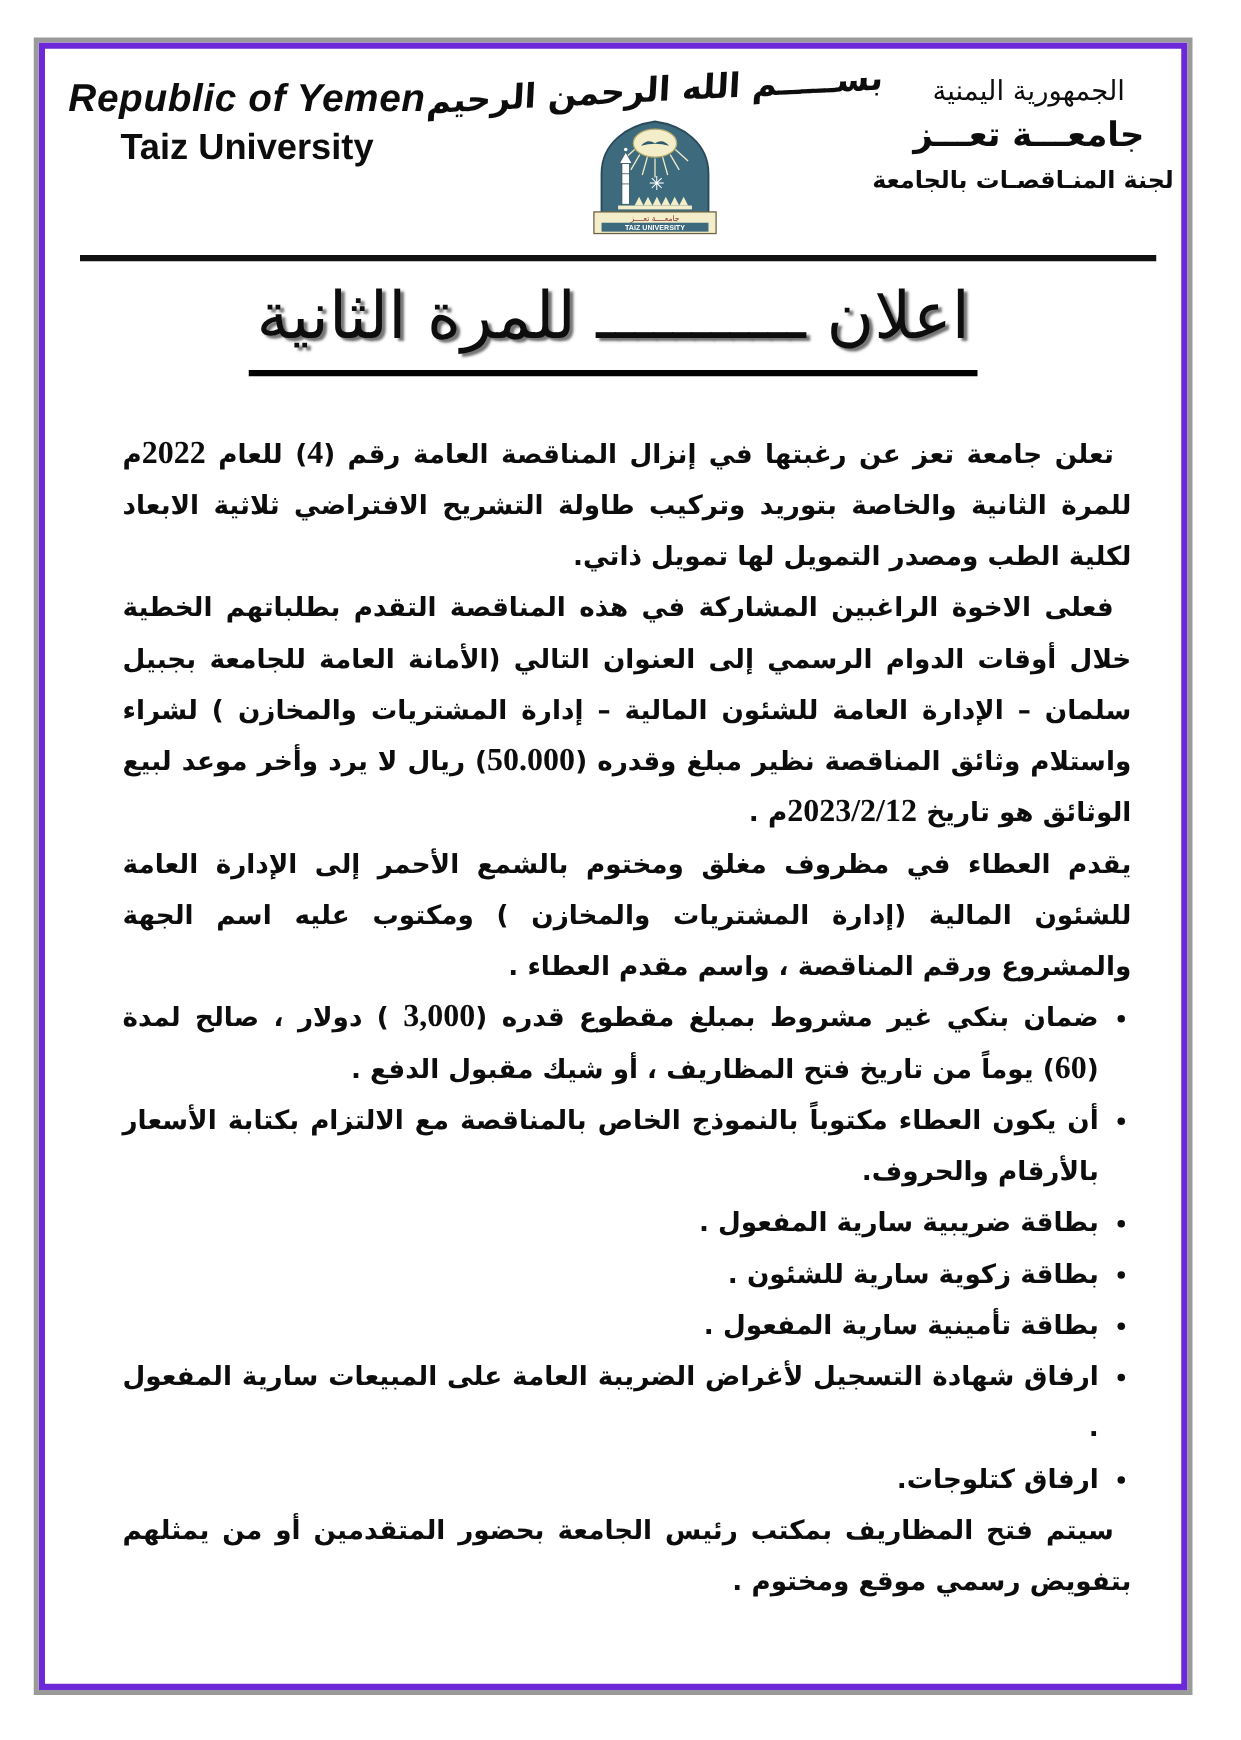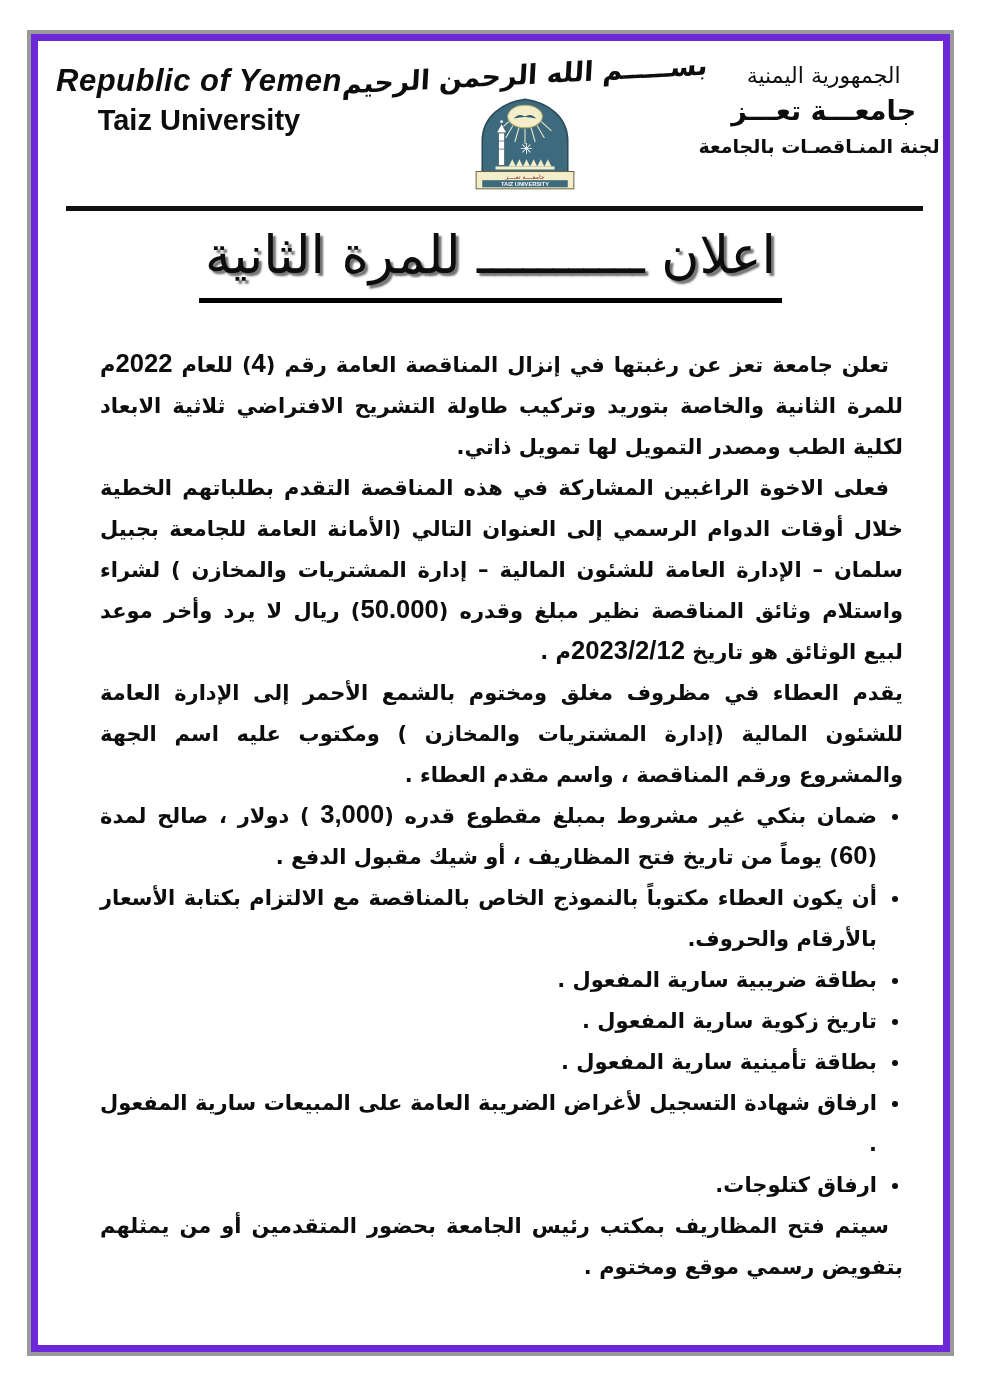--- a/index.html
+++ b/index.html
@@ -2,21 +2,21 @@
 <html lang="ar"><head>
 <meta charset="utf-8">
 <style>
   html,body{margin:0;padding:0;background:#ffffff;}
   body{
     width:993px;height:1392px;position:relative;overflow:hidden;
     font-family:"DejaVu Sans",sans-serif;color:#0d0d0d;
   }
   .frame{
     position:absolute;left:31px;top:34px;width:919px;height:1318px;
-    box-sizing:border-box;border:7px solid #6d28d9;outline:4px solid #9a9a9a;
+    box-sizing:border-box;border:5px solid #6d28d9;outline:4px solid #9a9a9a;
     background:#ffffff;
   }
   
   .header{display:flex;align-items:flex-start;padding:16px 6px 0 18px;}
   .h-left{width:320px;text-align:center;padding-top:6px;}
   .h-left .en1{
     font-family:"Liberation Sans",sans-serif;font-weight:bold;font-style:italic;
     font-size:31px;letter-spacing:.5px;white-space:nowrap;
   }
   .h-left .en2{
@@ -46,21 +46,21 @@
   .main{
     direction:rtl;margin:42px 40px 0 62px;
     font-size:21px;font-weight:bold;line-height:41px;text-align:justify;
   }
   .main p{margin:0;}
   .indent-sm{text-indent:14px;}
   .indent-lg{text-indent:52px;}
   ul.conds{margin:0;padding:0 24px 0 0;list-style:disc outside;}
   ul.conds li{margin:0;padding-right:2px;text-align:justify;}
   
-  .num{font-family:Liberation Sans, sans-serif;font-size:1.22em;line-height:1;}
+  .num{font-family:Liberation Serif, serif;font-size:1.22em;line-height:1;}
 </style>
 </head>
 <body>
 
 <div class="frame">
 
   <div class="header">
     <div class="h-left">
       <div class="en1">Republic of Yemen</div>
       <div class="en2">Taiz University</div>
@@ -131,21 +131,21 @@
 
   <div class="main">
     <p class="wrapnums indent-sm">تعلن جامعة  تعز عن  رغبتها في إنزال المناقصة العامة رقم (<span class="num">4</span>)  للعام <span class="num">2022</span>م  للمرة الثانية والخاصة بتوريد وتركيب طاولة التشريح الافتراضي ثلاثية الابعاد لكلية الطب ومصدر التمويل لها تمويل ذاتي.</p>
     <p class="wrapnums indent-sm">فعلى الاخوة الراغبين المشاركة في هذه المناقصة التقدم بطلباتهم الخطية خلال أوقات الدوام الرسمي إلى العنوان التالي (الأمانة العامة للجامعة بجبيل سلمان – الإدارة العامة للشئون المالية – إدارة المشتريات والمخازن ) لشراء واستلام وثائق المناقصة نظير مبلغ وقدره (<span class="num">50.000</span>) ريال لا يرد وأخر موعد لبيع الوثائق هو تاريخ <span class="num">2023/2/12</span>م .</p>
     <p class="wrapnums">يقدم العطاء في مظروف مغلق ومختوم بالشمع الأحمر إلى الإدارة العامة للشئون المالية (إدارة المشتريات والمخازن ) ومكتوب عليه اسم الجهة والمشروع ورقم المناقصة ، واسم مقدم العطاء .</p>
 
     <ul class="conds">
       <li class="wrapnums">ضمان بنكي غير مشروط بمبلغ مقطوع قدره (<span class="num">3,000</span> ) دولار ، صالح لمدة (<span class="num">60</span>) يوماً من تاريخ فتح المظاريف ، أو شيك مقبول الدفع .</li>
       <li class="wrapnums">أن يكون العطاء مكتوباً بالنموذج الخاص بالمناقصة مع الالتزام بكتابة الأسعار بالأرقام والحروف.</li>
       <li class="wrapnums">بطاقة ضريبية سارية المفعول .</li>
-      <li class="wrapnums">تاريخ زكوية سارية المفعول .</li>
+      <li class="wrapnums">بطاقة زكوية سارية للشئون .</li>
       <li class="wrapnums">بطاقة تأمينية سارية المفعول .</li>
       <li class="wrapnums">ارفاق شهادة التسجيل لأغراض الضريبة العامة على المبيعات سارية المفعول .</li>
       <li class="wrapnums">ارفاق كتلوجات.</li>
     </ul>
 
     <p class="wrapnums indent-sm">سيتم فتح المظاريف بمكتب رئيس الجامعة بحضور المتقدمين أو من يمثلهم بتفويض رسمي موقع ومختوم .</p>
 
   </div>
 
 </div>

